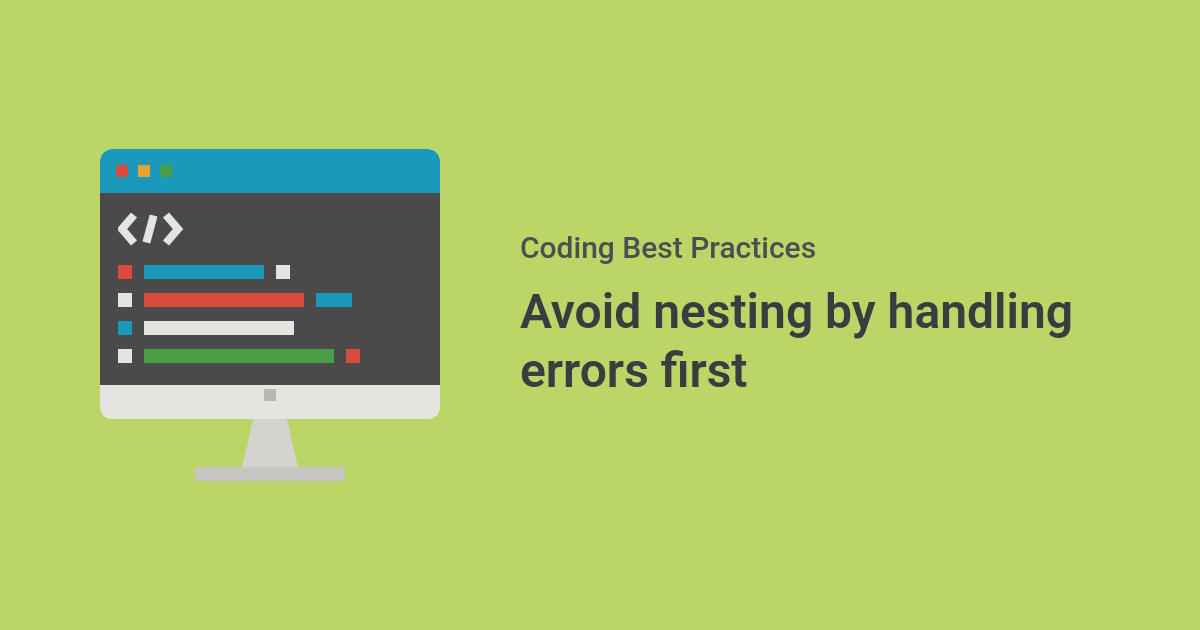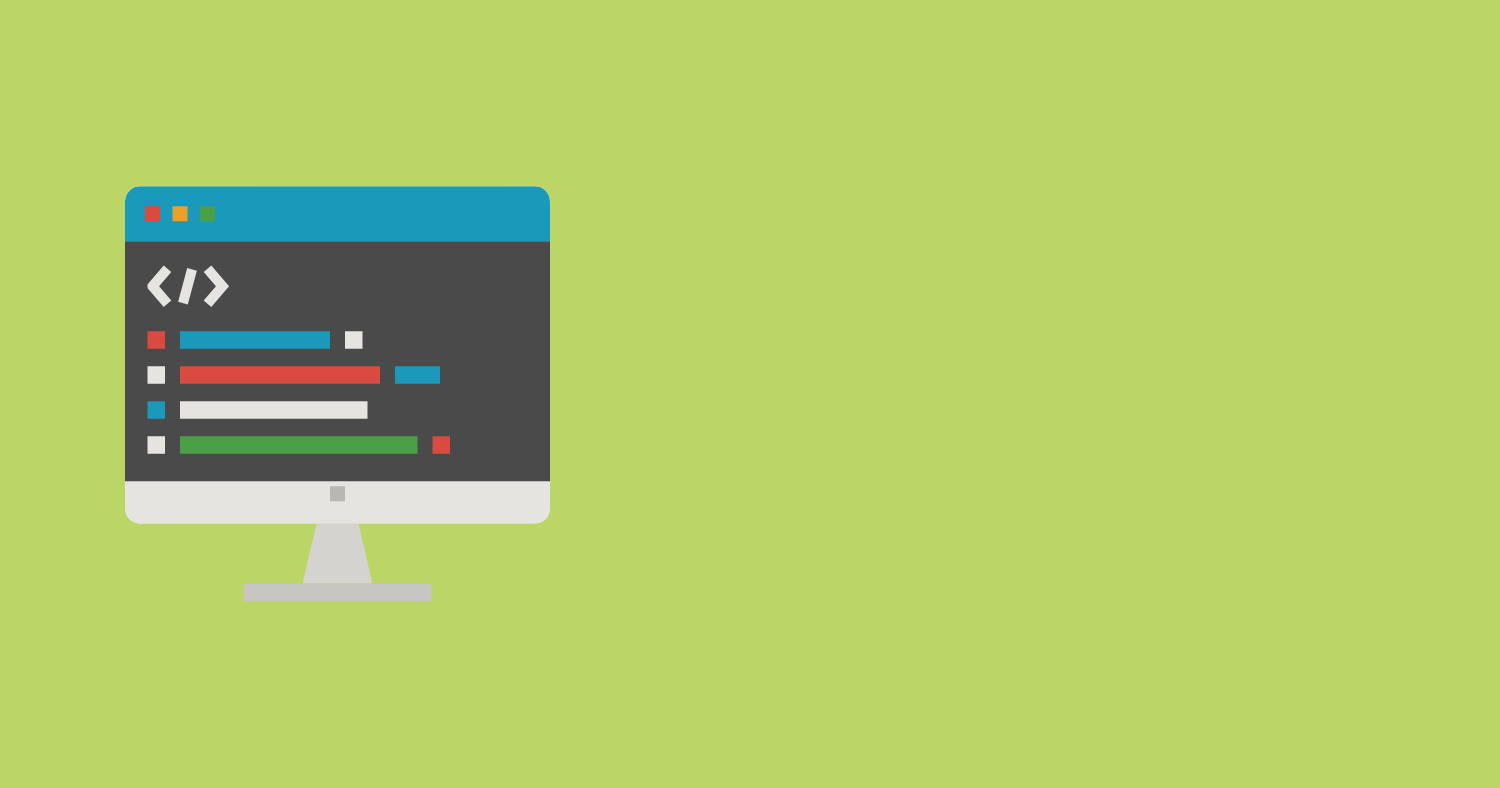--- a/index.html
+++ b/index.html
@@ -146,13 +146,15 @@
         <div class="sq red"></div>
       </div>
     </div>
     <div class="power-btn"></div>
   </div>
   <div class="neck"></div>
   <div class="base"></div>
 </div>
 
 <div class="text-block">
+  <div class="kicker">Coding Best Practices</div>
+  <div class="headline">Avoid nesting by handling errors first</div>
 </div>
 
 </body></html>

